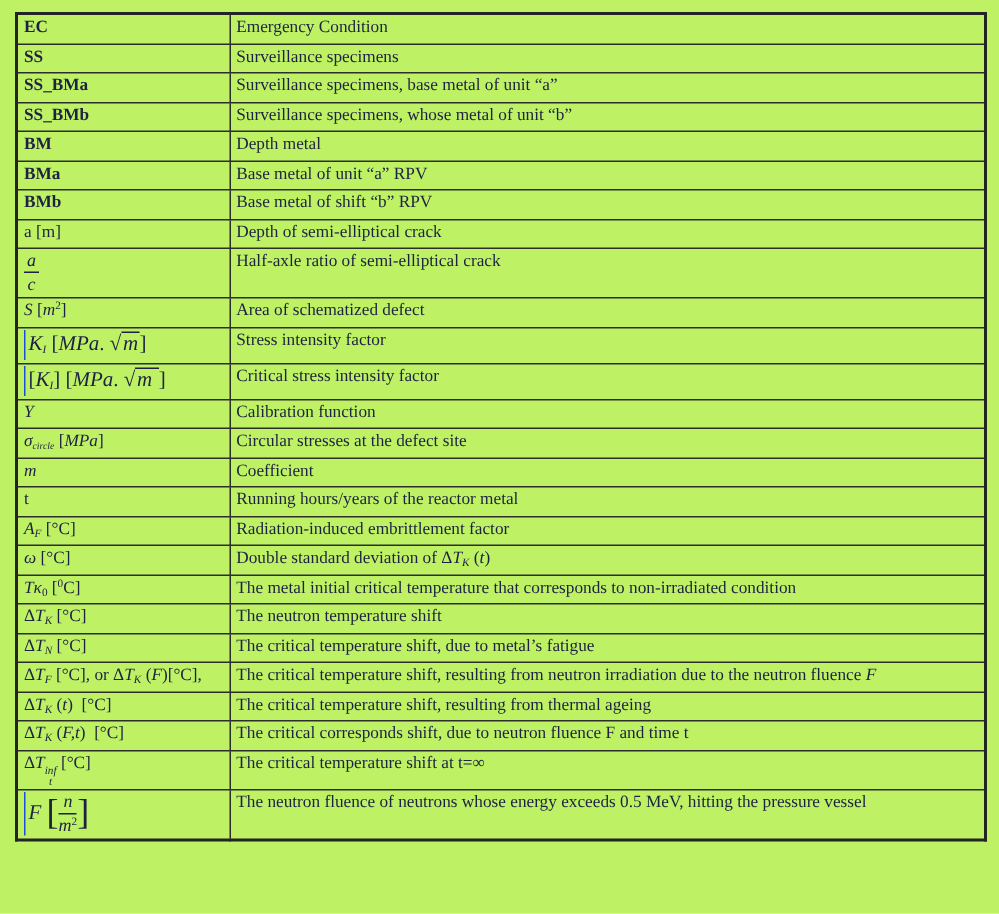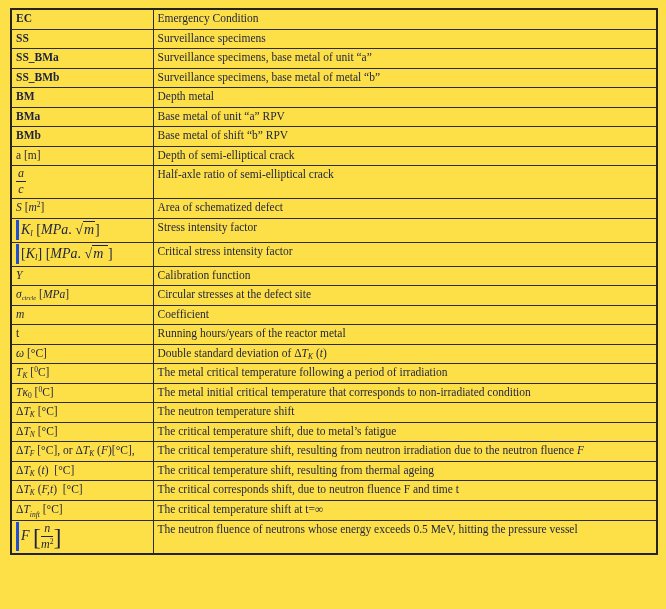--- a/index.html
+++ b/index.html
@@ -2,21 +2,21 @@
 <html><head>
 <meta charset="utf-8">
 <style>
   html,body{margin:0;padding:0;overflow:hidden;}
   body{
     width:666px;height:609px;position:relative;
     background:#fdfdfd;
     font-family:"Liberation Serif","DejaVu Serif",serif;
     color:#1d2142;
   }
-  .sheet{position:absolute;inset:0;background:#fde047;}
+  .sheet{position:absolute;inset:0;background:#bef264;}
   table.nomenclature{
     position:absolute;left:10px;top:8px;width:648px;
     border-collapse:collapse;table-layout:fixed;
     border:2px solid #242424;
   }
   col.sym{width:142px;}
   td{
     border:1px solid #2d2d2d;
     vertical-align:top;
     padding:1px 4px 2px 4px;
@@ -28,26 +28,26 @@
   sub,sup{font-size:7.5px;line-height:0;}
   sub{vertical-align:-2px;}
   sup{vertical-align:4px;}
   .tiny{font-size:6.5px;}
   
   .frac{display:inline-block;text-align:center;vertical-align:middle;line-height:13px;font-size:12px;}
   .frac .num{display:block;border-bottom:1px solid #1d2142;padding:0 2px 1px 2px;}
   .frac .den{display:block;padding-top:1px;}
   
   .eq{font-size:14px;line-height:20px;display:inline-block;padding-left:2px;}
-  .eqbar{border-left:3px solid #1d4ed8;}
+  .eqbar{border-left:1px solid #1d4ed8;}
   .sqrt{white-space:nowrap;}
   .rad{border-top:1px solid #1d2142;padding:0 1px;}
   .bigbr{font-size:24px;line-height:24px;vertical-align:middle;font-style:normal;}
   
-  .supsub{display:inline-flex;flex-direction:row;vertical-align:-4px;font-size:7.5px;line-height:7px;text-align:center;}
+  .supsub{display:inline-flex;flex-direction:column;vertical-align:-4px;font-size:7.5px;line-height:7px;text-align:center;}
 </style>
 </head>
 <body>
 
 <div class="sheet">
   <table class="nomenclature">
     <colgroup>
       <col class="sym">
       <col class="def">
     </colgroup>
@@ -59,21 +59,21 @@
         <tr>
           <td><b>SS</b></td>
           <td>Surveillance specimens</td>
         </tr>
         <tr>
           <td><b>SS_BMa</b></td>
           <td>Surveillance specimens, base metal of unit “a”</td>
         </tr>
         <tr>
           <td><b>SS_BMb</b></td>
-          <td>Surveillance specimens, base metal of metal “b”</td>
+          <td>Surveillance specimens, whose metal of unit “b”</td>
         </tr>
         <tr>
           <td><b>BM</b></td>
           <td>Depth metal</td>
         </tr>
         <tr>
           <td><b>BMa</b></td>
           <td>Base metal of unit “a” RPV</td>
         </tr>
         <tr>
@@ -110,26 +110,26 @@
         </tr>
         <tr>
           <td><i>m</i></td>
           <td>Coefficient</td>
         </tr>
         <tr>
           <td>t</td>
           <td>Running hours/years of the reactor metal</td>
         </tr>
         <tr>
+          <td><i>A</i><sub><i>F</i></sub> [°C]</td>
+          <td>Radiation-induced embrittlement factor</td>
+        </tr>
+        <tr>
           <td><i>ω</i> [°C]</td>
           <td>Double standard deviation of Δ<i>T</i><sub><i>K</i></sub> (<i>t</i>)</td>
-        </tr>
-        <tr>
-          <td><i>T</i><sub><i>K</i></sub> [<sup>0</sup>C]</td>
-          <td>The metal critical temperature following a period of irradiation</td>
         </tr>
         <tr>
           <td><i>Tκ</i><sub>0</sub> [<sup>0</sup>C]</td>
           <td>The metal initial critical temperature that corresponds to non-irradiated condition</td>
         </tr>
         <tr>
           <td>Δ<i>T</i><sub><i>K</i></sub> [°C]</td>
           <td>The neutron temperature shift</td>
         </tr>
         <tr>

